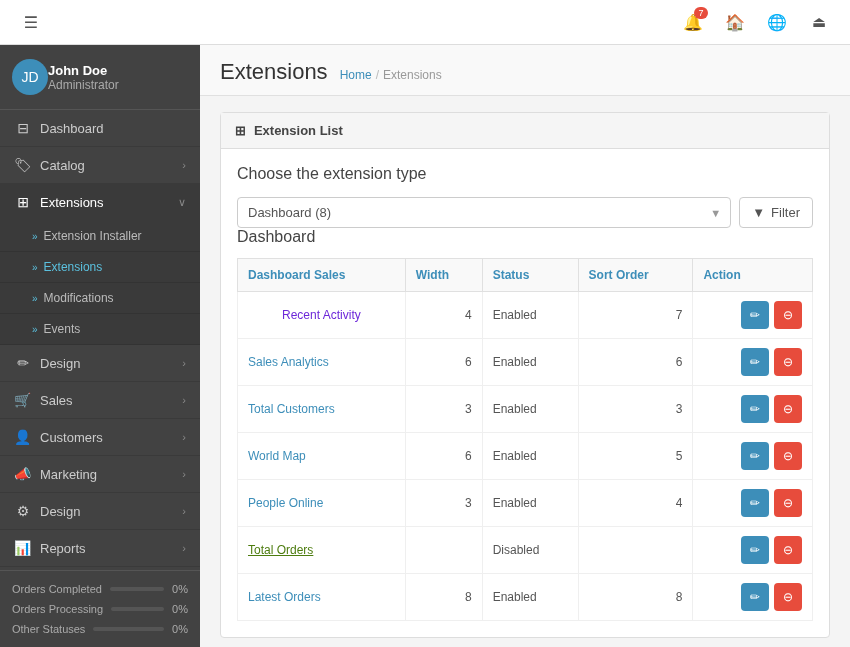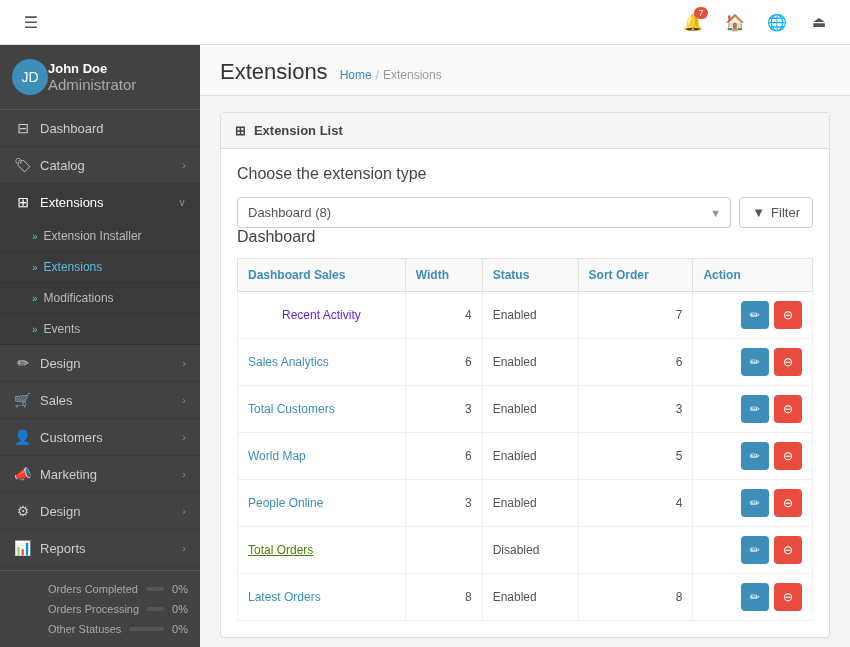--- a/index.html
+++ b/index.html
@@ -64,21 +64,21 @@
     }
     .avatar-circle {
       width: 36px; height: 36px;
       background: #3d8eb9;
       border-radius: 50%;
       display: flex; align-items: center; justify-content: center;
       color: #fff; font-size: 14px;
     }
     .profile-info { color: #fff; }
     .profile-name { font-size: 13px; font-weight: bold; }
-    .profile-role { font-size: 15px; color: #aaa; }
+    .profile-role { font-size: 12px; color: #aaa; }
 
     .sidebar-nav { flex: 1; }
     .sidebar-item {
       display: flex;
       align-items: center;
       padding: 10px 14px;
       color: #ccc;
       cursor: pointer;
       gap: 8px;
       border-bottom: 1px solid #3a3a3a;
@@ -108,21 +108,20 @@
     
     .sidebar-bottom {
       border-top: 1px solid #555;
       padding: 8px 0;
     }
     .status-item {
       display: flex;
       align-items: center;
       justify-content: space-between;
       padding: 4px 12px;
-      margin-left: 36px;
     }
     .status-label { color: #aaa; font-size: 11px; }
     .status-bar-wrap { flex: 1; margin: 0 8px; background: #555; height: 4px; border-radius: 2px; }
     .status-bar-fill { height: 4px; background: #5bc0de; border-radius: 2px; }
     .status-pct { color: #aaa; font-size: 11px; }
 
     
     .content {
       flex: 1;
       overflow-y: auto;

